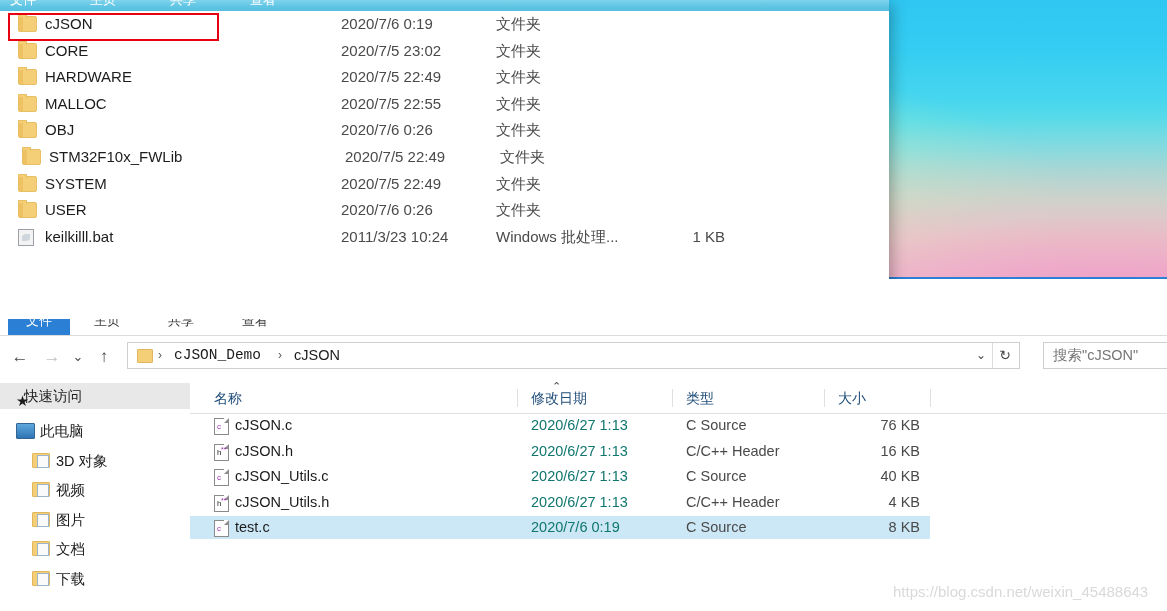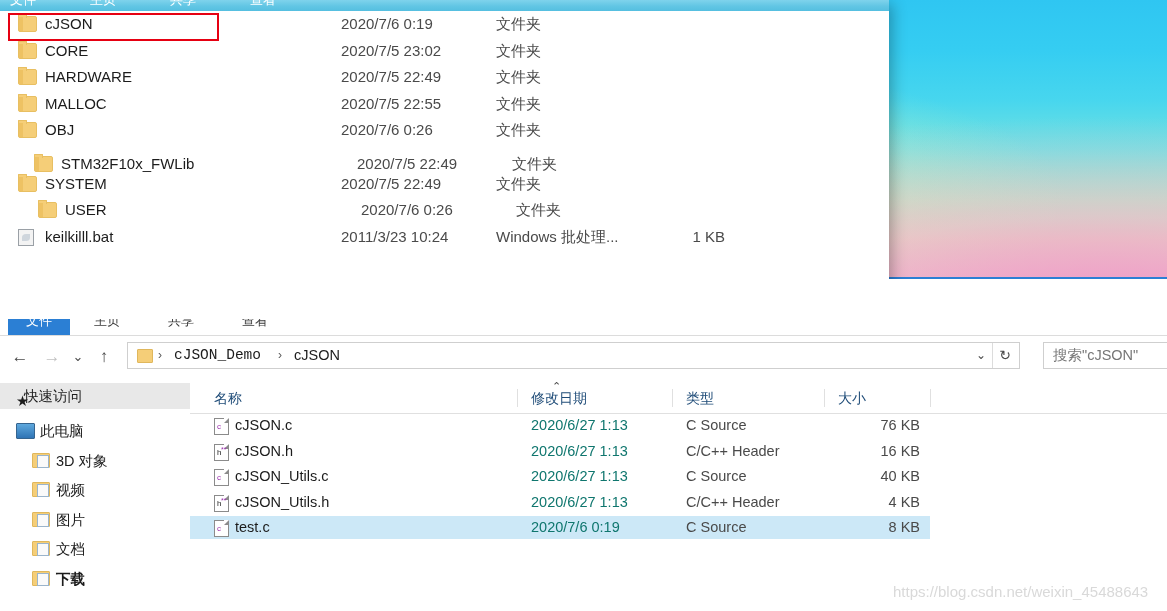--- a/index.html
+++ b/index.html
@@ -205,39 +205,39 @@
       </div>
       <div class="trow" style="top: 106.4px; position: absolute; left: 0px; width: 889px;">
         <div class="ficon">
           <div class="folder-ico"></div>
         </div>
         <span class="fname">OBJ</span>
         <span class="fdate">2020/7/6 0:26</span>
         <span class="ftype">文件夹</span>
         <span class="fsize"></span>
       </div>
-      <div class="trow" style="top: 133px; position: absolute; left: 16px; width: 889px; margin-top: 7px;">
+      <div class="trow" style="top: 133px; position: absolute; left: 4px; width: 889px;">
         <div class="ficon">
           <div class="folder-ico"></div>
         </div>
         <span class="fname">STM32F10x_FWLib</span>
         <span class="fdate">2020/7/5 22:49</span>
         <span class="ftype">文件夹</span>
         <span class="fsize"></span>
       </div>
       <div class="trow" style="top: 159.6px; position: absolute; left: 0px; width: 889px;">
         <div class="ficon">
           <div class="folder-ico"></div>
         </div>
         <span class="fname">SYSTEM</span>
         <span class="fdate">2020/7/5 22:49</span>
         <span class="ftype">文件夹</span>
         <span class="fsize"></span>
       </div>
-      <div class="trow" style="top: 186.2px; position: absolute; left: 0px; width: 889px; margin-left: 20px;">
+      <div class="trow" style="top: 186.2px; position: absolute; left: 0px; width: 889px;">
         <div class="ficon">
           <div class="folder-ico"></div>
         </div>
         <span class="fname">USER</span>
         <span class="fdate">2020/7/6 0:26</span>
         <span class="ftype">文件夹</span>
         <span class="fsize"></span>
       </div>
       <div class="trow" style="top: 212.8px; position: absolute; left: 0px; width: 889px;">
         <div class="ficon">
@@ -318,21 +318,21 @@
         <span class="lbl" style="left: 56px;">图片</span>
       </div>
       <div class="item" style="top: 152px;">
         <span class="ic" style="left: 32px;">
           <div class="smallfolder">
             <div class="inner"></div>
           </div>
         </span>
         <span class="lbl" style="left: 56px;">文档</span>
       </div>
-      <div class="item" style="top: 181.5px; font-weight: bold;">
+      <div class="item" style="top: 181.5px;">
         <span class="ic" style="left: 32px;">
           <div class="smallfolder">
             <div class="inner"></div>
           </div>
         </span>
         <span class="lbl" style="left: 56px;">下载</span>
       </div>
     </div>
 
   <div id="list-head">

